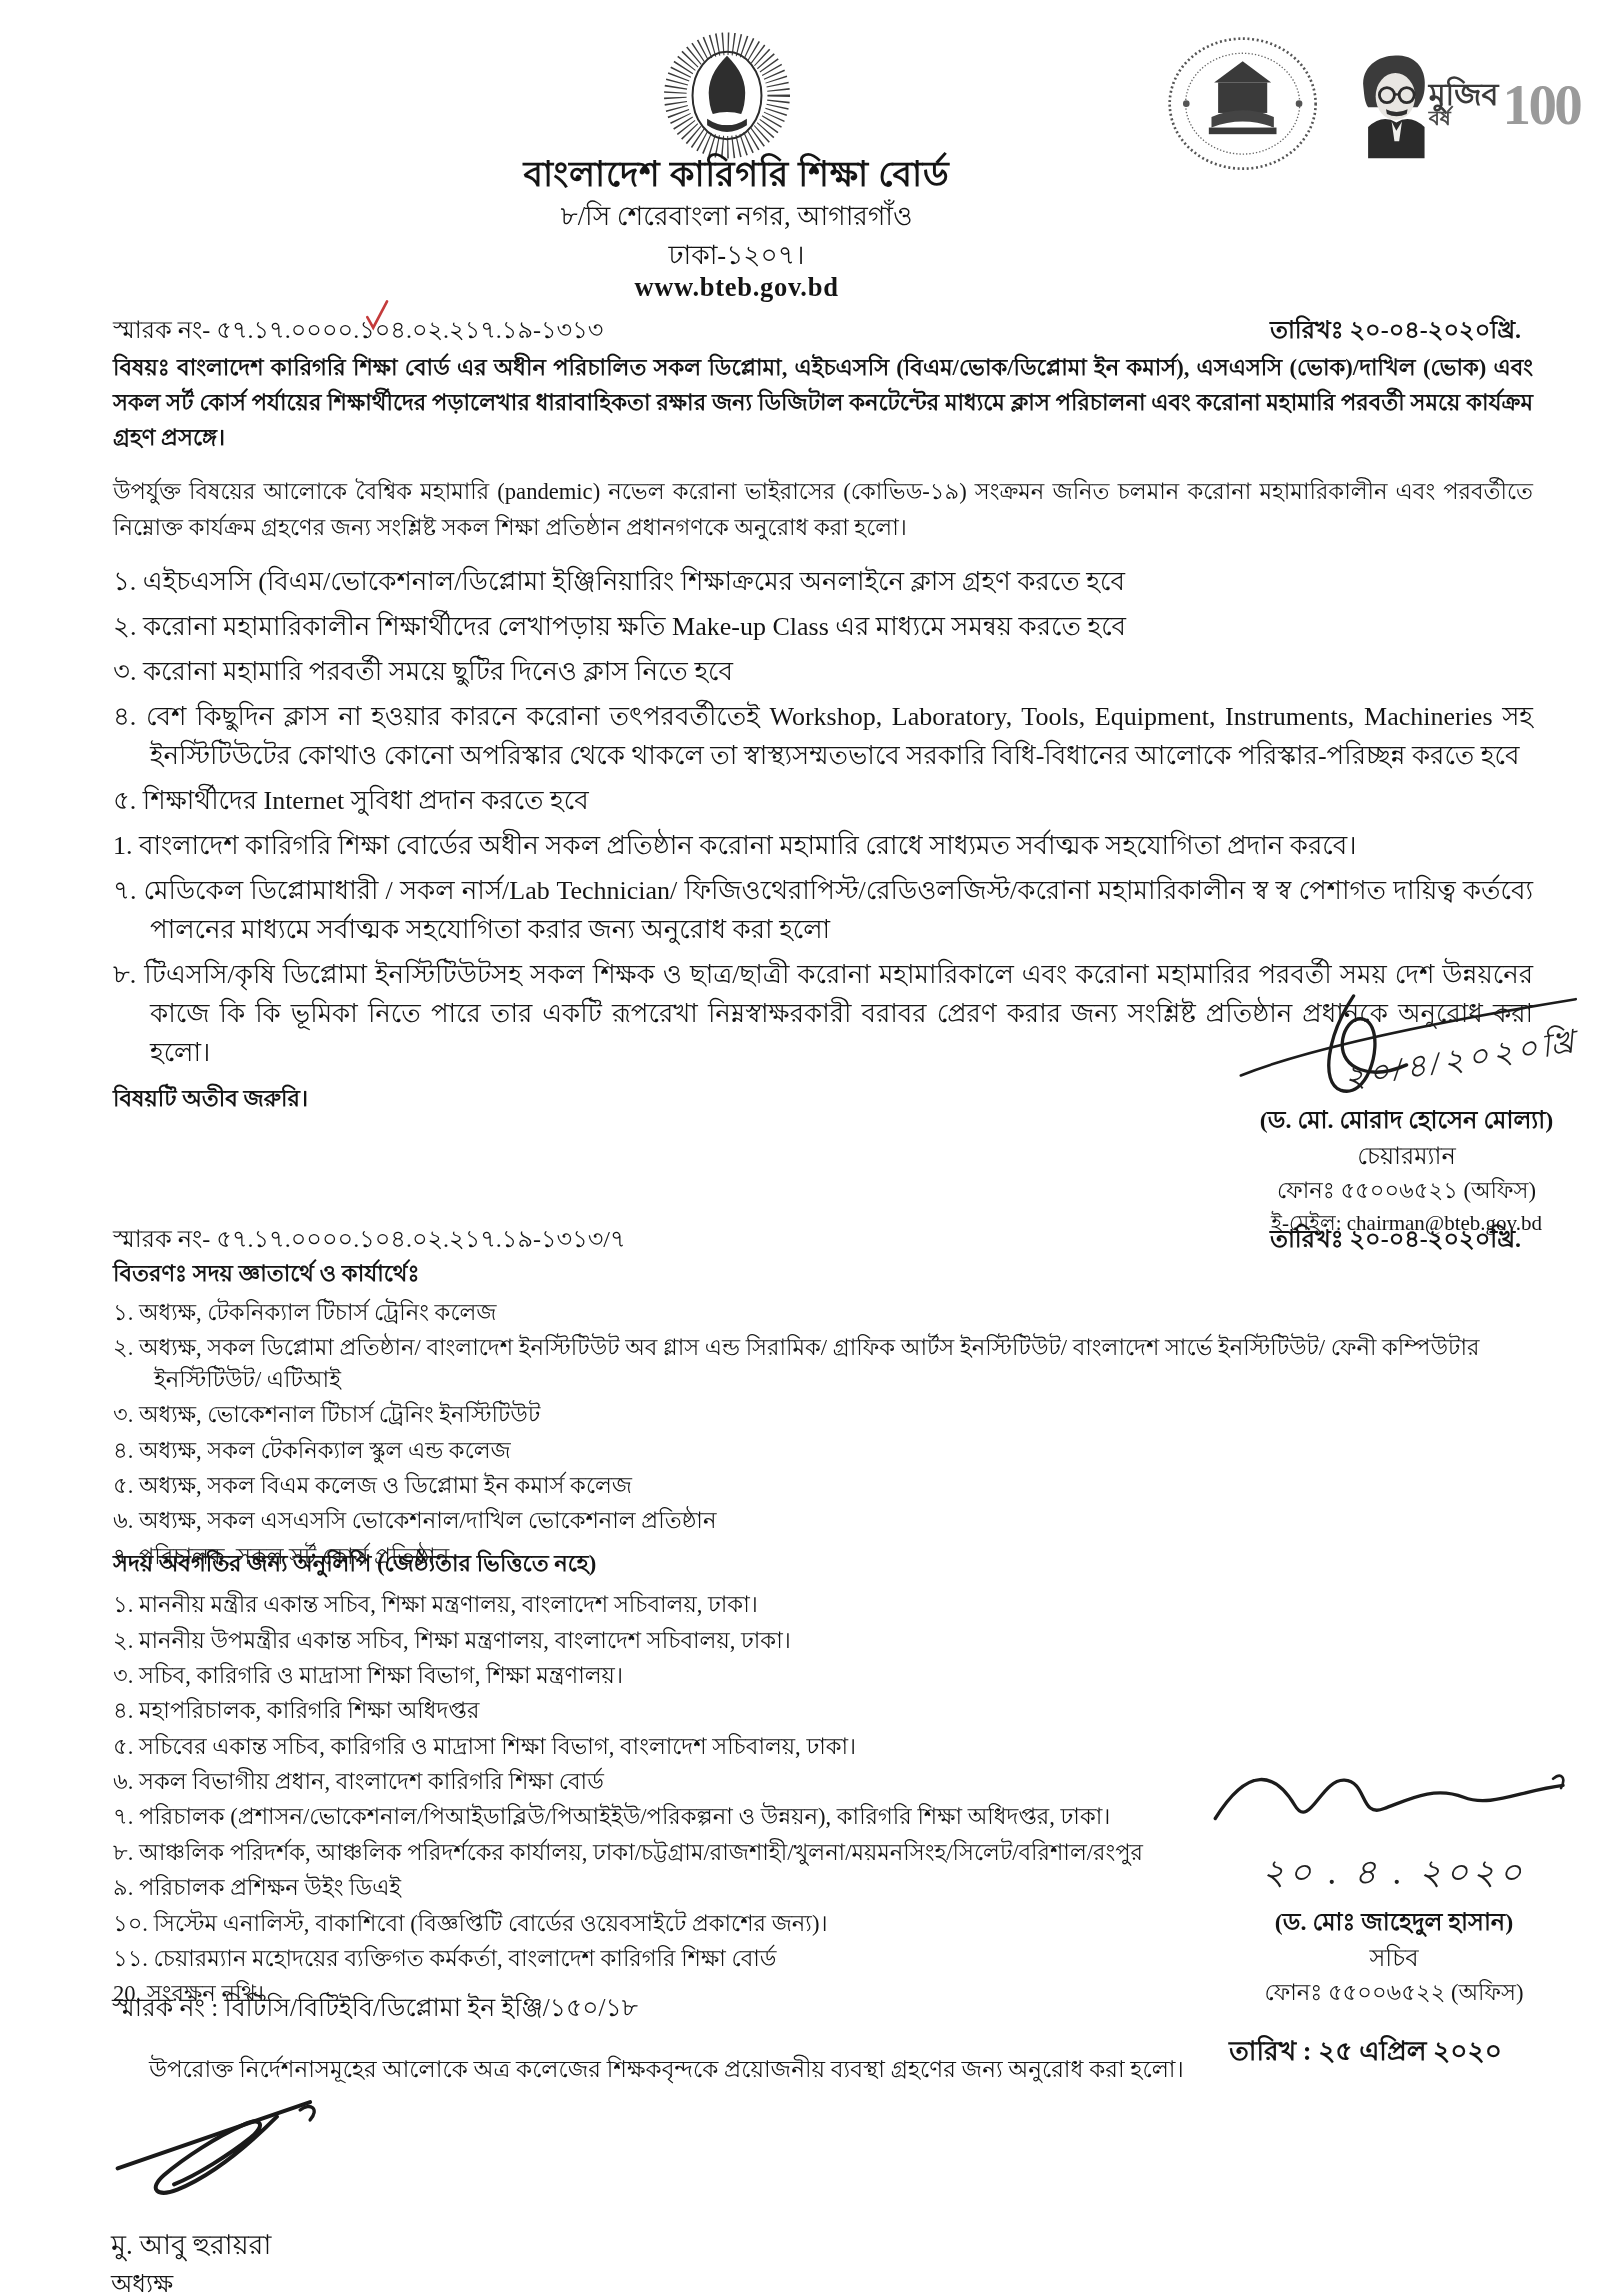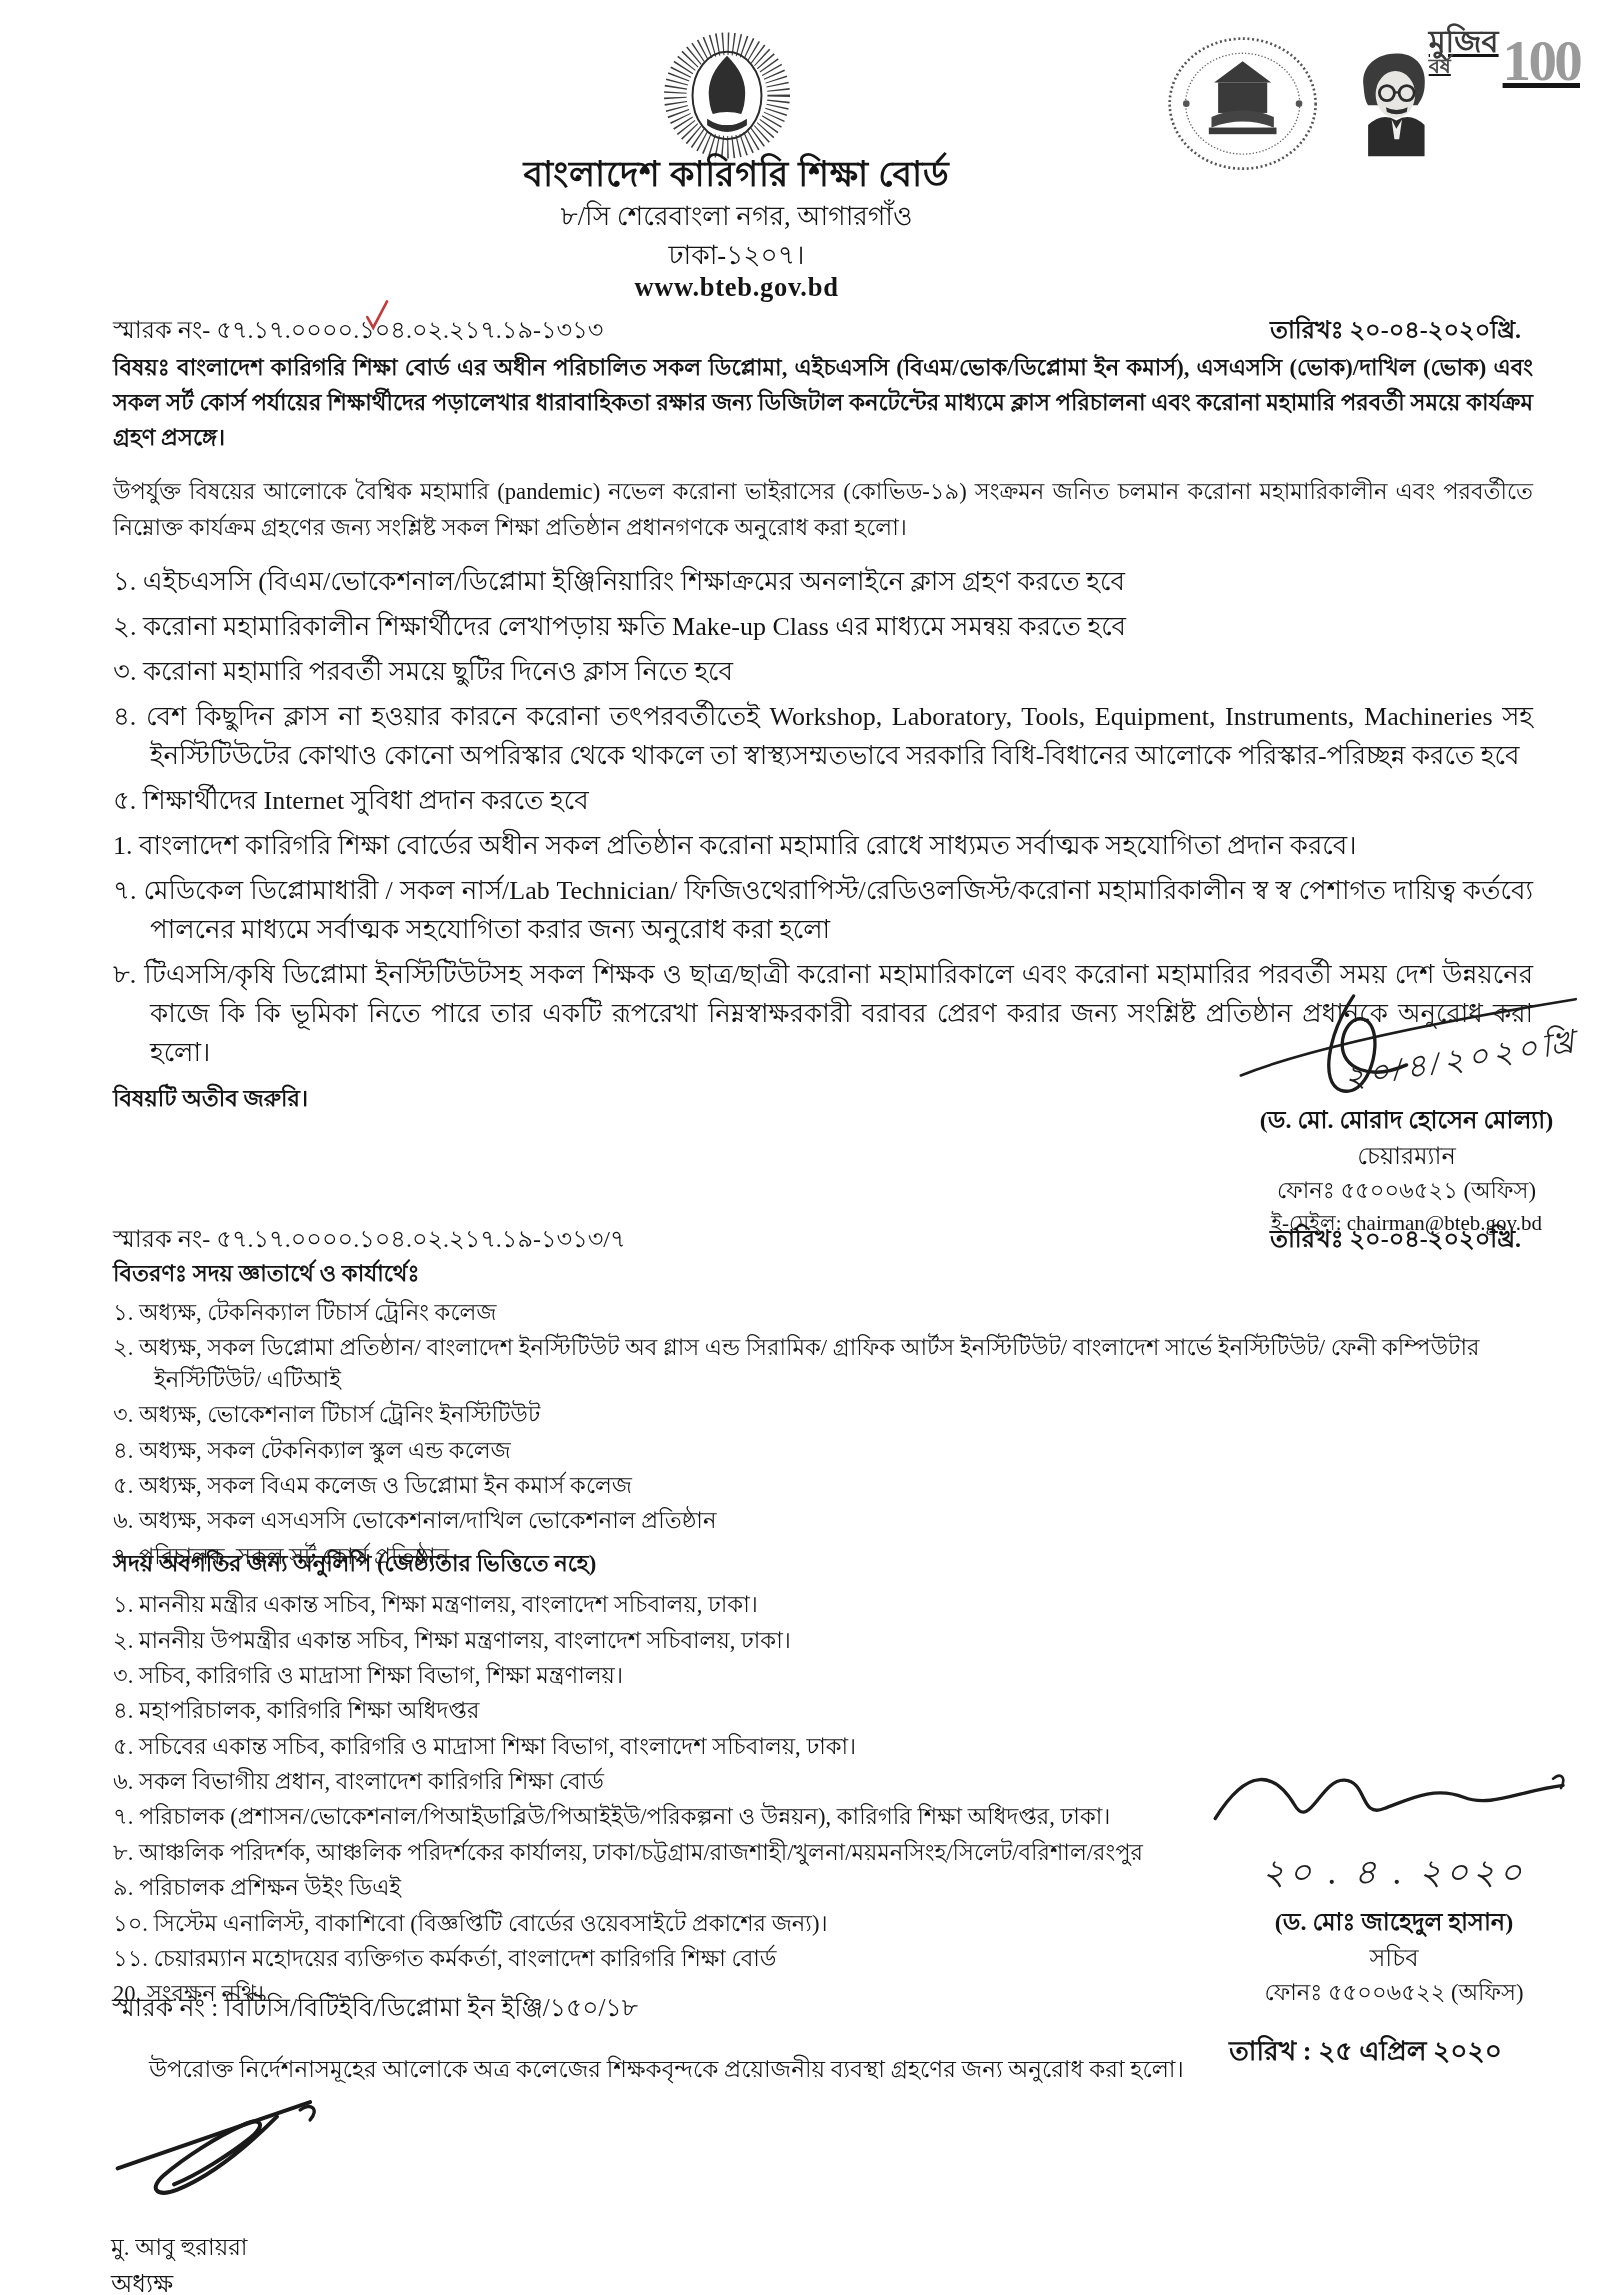--- a/index.html
+++ b/index.html
@@ -24,21 +24,21 @@
   .flow{left:113px;width:1420px;}
   .doc-li{font-size:26px;line-height:1.5;margin-bottom:6px;padding-left:37px;text-indent:-37px;text-align:justify;}
   .cc-li{font-size:22.6px;line-height:1.42;margin-bottom:3.3px;padding-left:41px;text-indent:-41px;}
   .sig-block{text-align:center;}
   .sig-name{font-size:24px;font-weight:700;line-height:1.5;}
   .sig-role{font-size:24px;line-height:1.5;}
   .sig-phone{font-size:22.6px;line-height:1.5;}
   .sig-mail{font-size:21px;line-height:1.5;}
   .hand{font-style:italic;font-size:32px;letter-spacing:4px;color:#222;}
   .seal-wrap{display:flex;align-items:center;justify-content:center;}
-  .mujib-box{display:flex;align-items:flex-start;text-decoration:underline;}
+  .mujib-box{display:flex;align-items:center;}
   .mujib-text{margin-left:-5.3px;line-height:0.95;}
   .mujib-word{font-size:30.5px;font-weight:700;color:#3a3a3a;}
   .mujib-sub{font-size:20px;font-weight:700;color:#4a4a4a;}
   .mujib-100{font-size:57px;font-weight:700;color:#9a9a9a;letter-spacing:-2.7px;margin-left:4px;}
   svg{display:block;}
 </style>
 </head>
 <body>
 
 <div class="page">
@@ -185,19 +185,19 @@
   </div>
 
   <div class="abs bodytext" style="left:149px;top:2052px;width:1380px;font-size:23px;">উপরোক্ত নির্দেশনাসমূহের আলোকে অত্র কলেজের শিক্ষকবৃন্দকে প্রয়োজনীয় ব্যবস্থা গ্রহণের জন্য অনুরোধ করা হলো।</div>
 
   <div class="abs" style="left:111px;top:2090px;width:465px;">
     <svg width="219" height="113" viewBox="0 0 330 170">
       <path d="M10,118 L300,18" fill="none" stroke="#1a1a1a" stroke-width="6" stroke-linecap="round"></path>
       <path d="M250,40 C200,90 150,130 100,150 C70,162 55,150 80,128 C110,102 160,70 200,52 C225,40 235,52 210,72 C180,96 130,128 95,142" fill="none" stroke="#1a1a1a" stroke-width="6" stroke-linecap="round"></path>
       <path d="M285,30 C300,18 315,28 300,45" fill="none" stroke="#1a1a1a" stroke-width="5" stroke-linecap="round"></path>
     </svg>
-    <div class="sig-role" style="margin-top:28px;font-size:23px;">মু. আবু হুরায়রা</div>
+    <div class="sig-role" style="margin-top:22px;font-size:27px;">মু. আবু হুরায়রা</div>
     <div class="sig-role" style="font-size:24.6px;">অধ্যক্ষ</div>
     <div class="sig-role" style="font-size:24.6px;">বাংলাদেশ টেকনিক্যাল কলেজ, যশোর।</div>
   </div>
 
 </div>
 
 
 </body></html>

